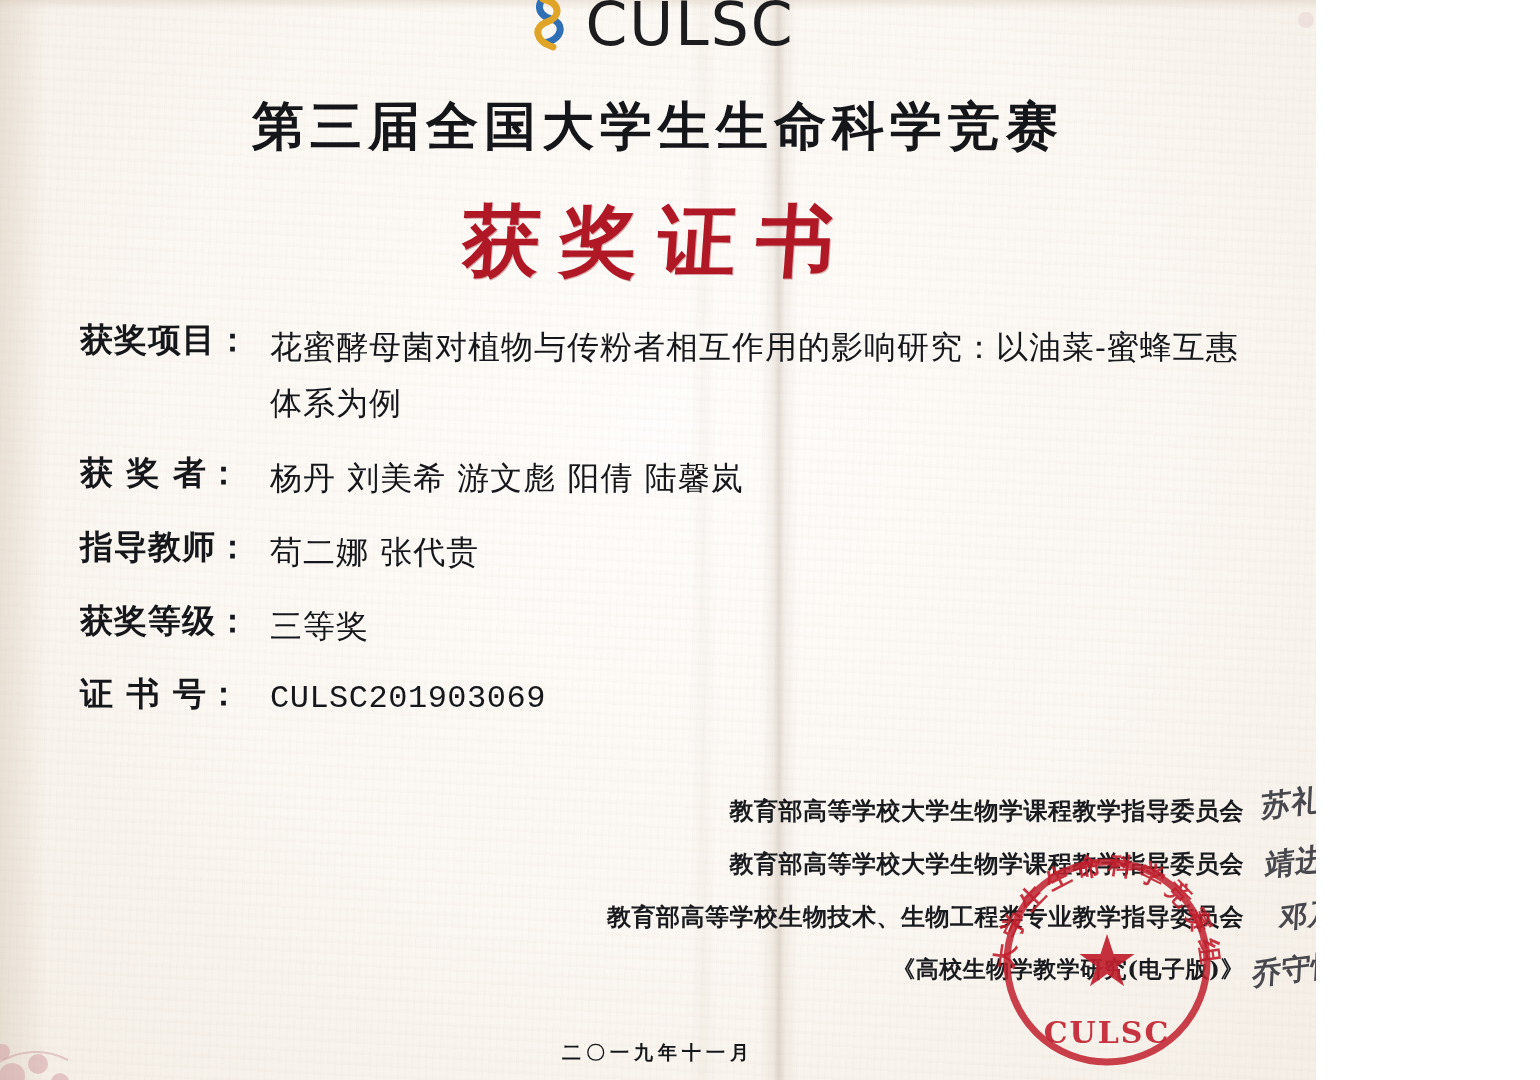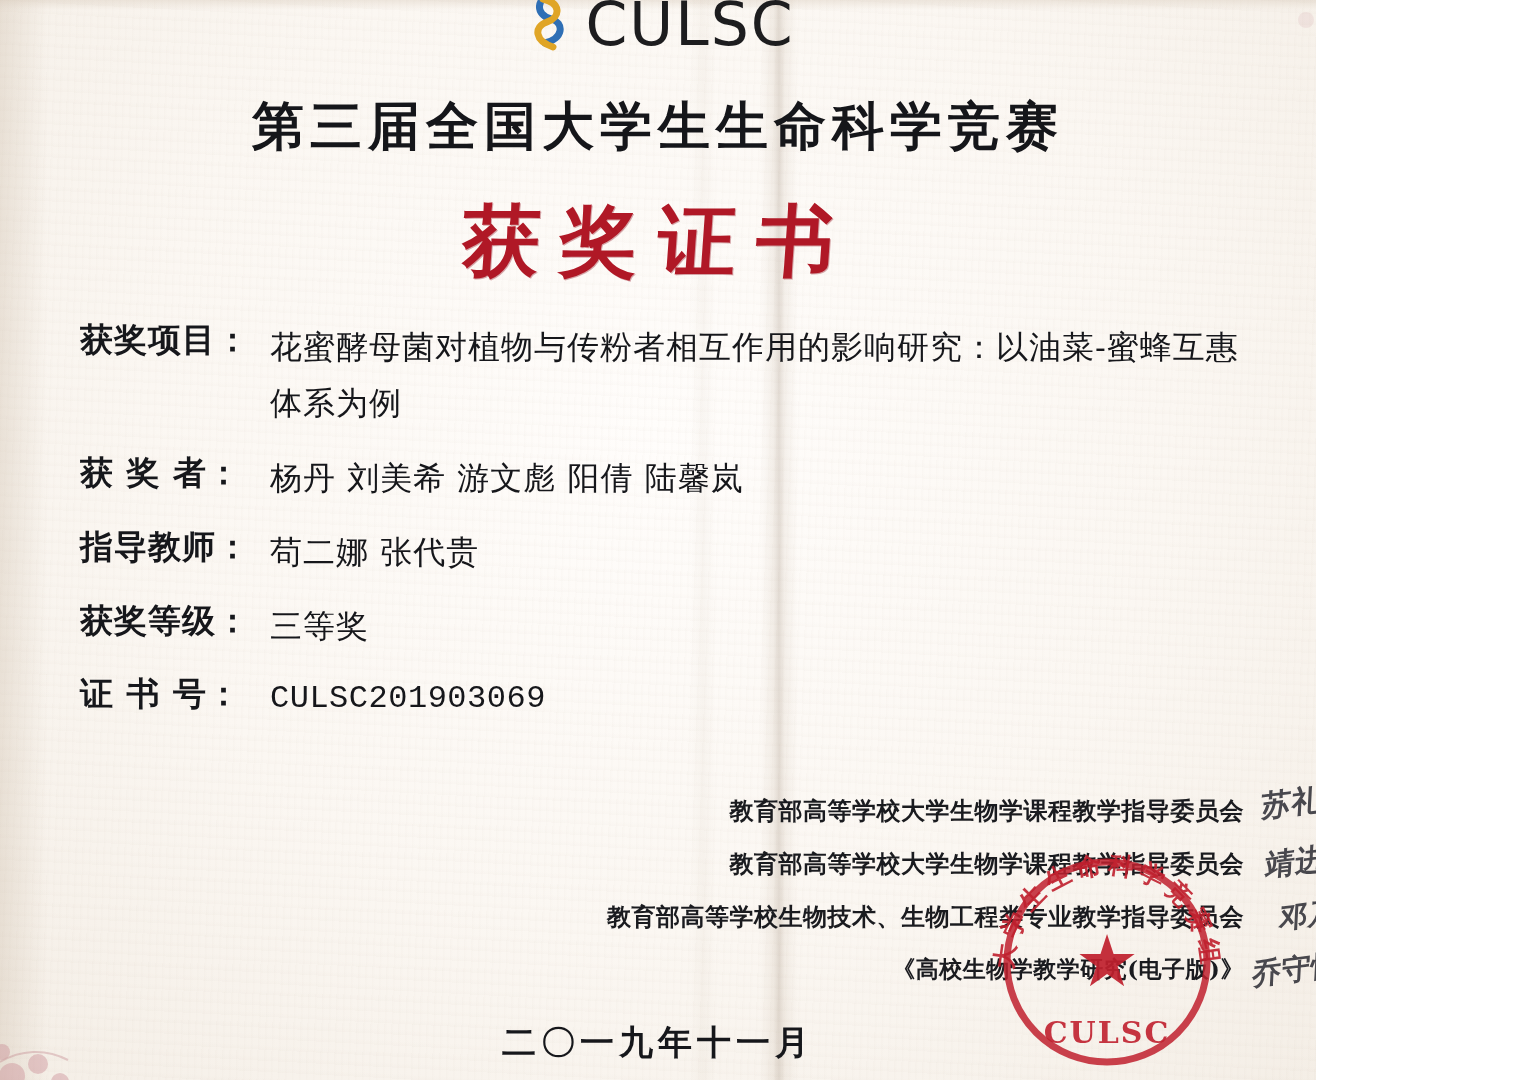--- a/index.html
+++ b/index.html
@@ -213,21 +213,21 @@
   .sig-3 { right: -120px; top: -6px; font-size: 28px; }
   .sig-4 { right: -96px;  top: -4px; font-size: 29px; }
 
   .date-line {
     position: absolute;
     left: 0; right: 0;
     bottom: 14px;
     text-align: center;
     font-family: "DejaVu Serif", "Liberation Serif", serif;
     font-weight: bold;
-    font-size: 34px;
+    font-size: 19px;
     letter-spacing: 5px;
     color: #16171b;
   }
 
   
   .seal {
     position: absolute;
     left: 985px;
     top: 838px;
     width: 245px;

